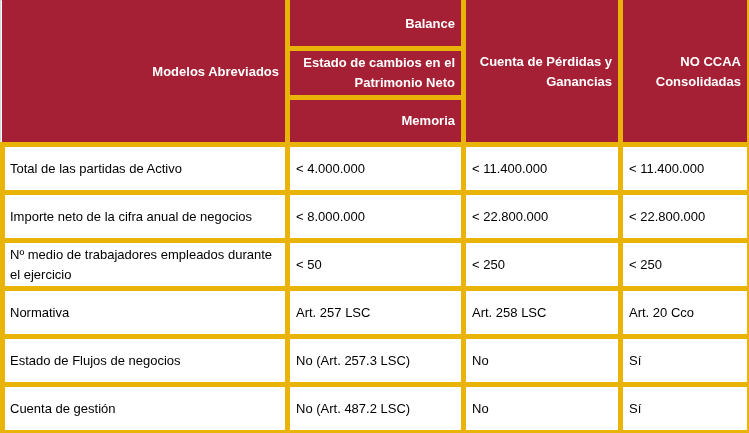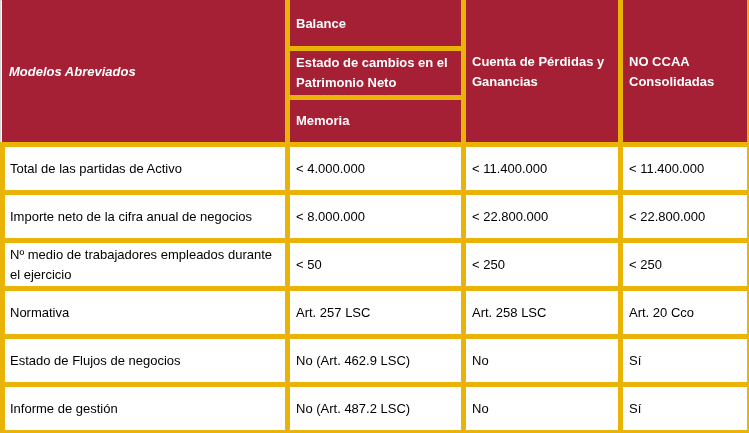--- a/index.html
+++ b/index.html
@@ -23,26 +23,26 @@
       border: 5px solid #eab308;
       padding: 0 6px;
       font-size: 13px;
       color: #000;
       vertical-align: middle;
     }
     th {
       background: #a52035;
       color: #ffffff;
       font-weight: bold;
-      text-align: left;
+      text-align: right;
       line-height: 20px;
     }
     thead tr:last-child th { border-bottom: 3px solid #000; }
     thead th.top { border-top: 1px solid #a52035; }
-    thead th.left { border-left: 1px solid #a52035; font-style: italic; }
+    thead th.left { border-left: 1px solid #a52035; }
     td.label { text-align: left; padding-left: 5px; line-height: 20px; margin-top: 8px; }
     td.val { text-align: left; }
     tr.h1 { height: 48px; }
     tr.h2 { height: 49px; }
     tr.h3 { height: 47px; }
     tbody tr { height: 48px; }
   </style>
 </head>
 <body>
 
@@ -88,25 +88,25 @@
         <td class="val">&lt; 250</td>
       </tr>
       <tr>
         <td class="label">Normativa</td>
         <td class="val">Art. 257 LSC</td>
         <td class="val">Art. 258 LSC</td>
         <td class="val">Art. 20 Cco</td>
       </tr>
       <tr>
         <td class="label">Estado de Flujos de negocios</td>
-        <td class="val">No (Art. 462.9 LSC)</td>
+        <td class="val">No (Art. 257.3 LSC)</td>
         <td class="val">No</td>
         <td class="val">Sí</td>
       </tr>
       <tr>
-        <td class="label">Informe de gestión</td>
+        <td class="label">Cuenta de gestión</td>
         <td class="val">No (Art. 487.2 LSC)</td>
         <td class="val">No</td>
         <td class="val">Sí</td>
       </tr>
     </tbody>
   </table>
 </div>
 
 </body></html>

